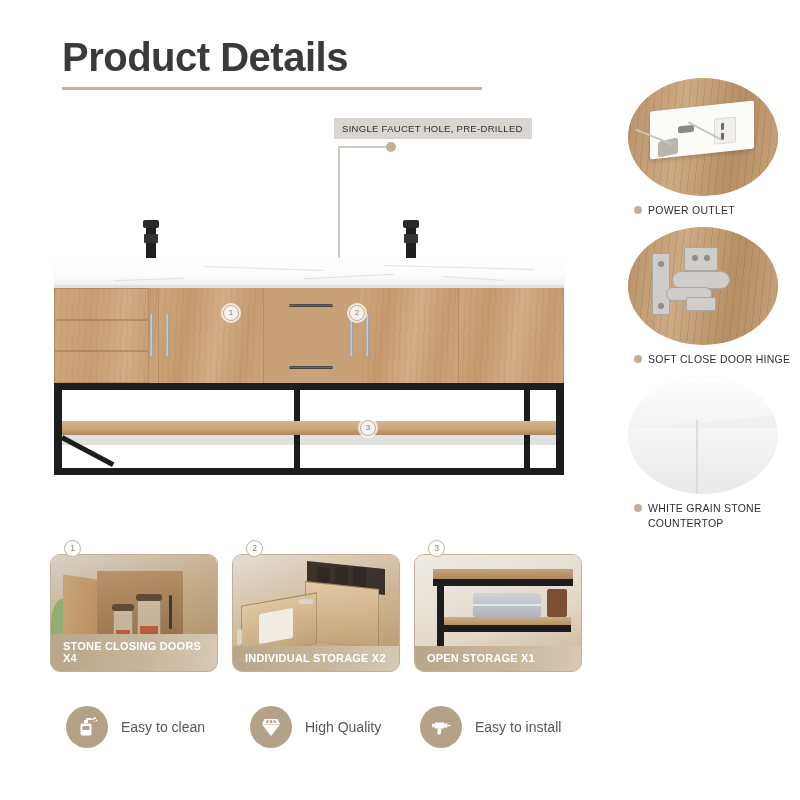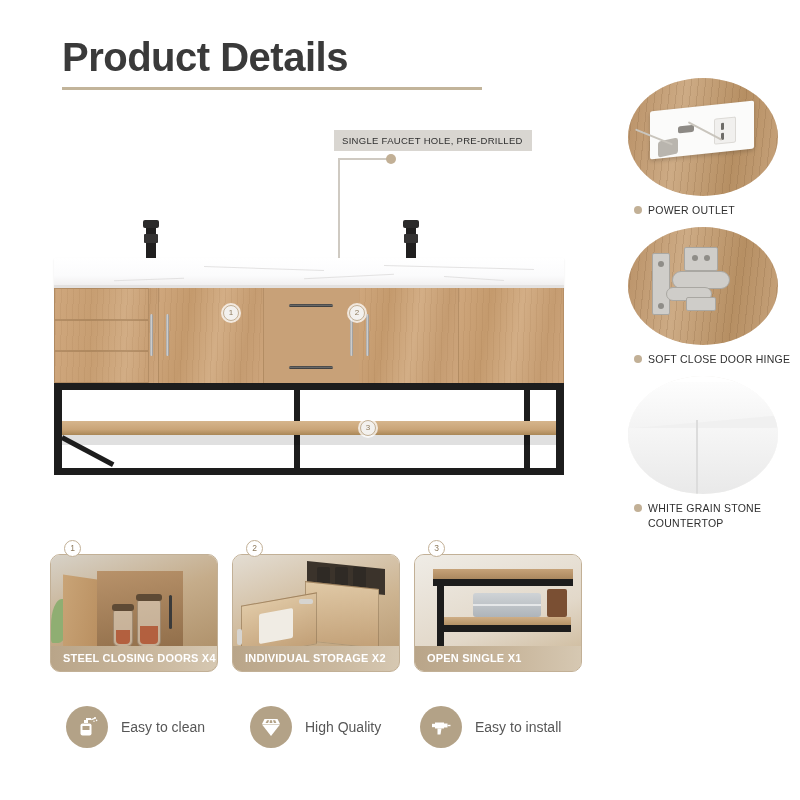--- a/index.html
+++ b/index.html
@@ -20,21 +20,21 @@
   }
   .title-rule {
     margin-top:9px; height:3px; width:420px;
     background:#c2b49a;
   }
 
   
   .stage { position:absolute; left:40px; top:110px; width:560px; height:400px; }
 
   
-  .callout { position:absolute; left:294px; top:8px;margin-top:12px; }
+  .callout { position:absolute; left:294px; top:8px; }
   .callout-label {
     background:#d9d6d1; color:#2f2f2f;
     font-size:9.5px; letter-spacing:0.3px;
     padding:5px 9px 5px 8px; white-space:nowrap;
   }
   .callout-line-h {
     position:absolute; left:4px; top:28px; width:52px; height:1.5px; background:#cfcac2;
   }
   .callout-line-v {
     position:absolute; left:4px; top:28px; width:1.5px; height:160px; background:#cfcac2;
@@ -556,21 +556,21 @@
       <div class="jar jar-1">
         <div class="jar-lid"></div>
         <div class="jar-fill"></div>
       </div>
       <div class="jar jar-2">
         <div class="jar-lid"></div>
         <div class="jar-fill"></div>
       </div>
       <div class="cab-handle"></div>
     </div>
-    <div class="card-caption">STEEL CLOSING DOORS  X4</div>
+    <div class="card-caption">STONE CLOSING DOORS  X4</div>
   </div>
 
   <div class="card-badge" style="left:198px; top:0;">2</div>
   <div class="card card-2">
     <div class="art art-2">
       <div class="db-top"></div>
       <div class="bottle bt-1"></div>
       <div class="bottle bt-2"></div>
       <div class="bottle bt-3"></div>
       <div class="drawer-box db-2"></div>
@@ -587,21 +587,21 @@
     <div class="art art-3">
       <div class="os-top"></div>
       <div class="os-shelf"></div>
       <div class="os-towels"></div>
       <div class="os-box"></div>
       <div class="os-bar ob-2"></div>
       <div class="os-bar ob-3"></div>
       <div class="os-bar ob-4"></div>
       <div class="os-bar ob-1"></div>
     </div>
-    <div class="card-caption">OPEN SINGLE   X1</div>
+    <div class="card-caption">OPEN STORAGE   X1</div>
   </div>
 </div>
 
 <div class="benefits">
 
   <div class="benefit b-1">
     <div class="benefit-icon">
       <svg width="24" height="24" viewBox="0 0 24 24" aria-hidden="true">
         <path d="M11 3h5v2h-5z" fill="#ffffff"></path>
         <path d="M9 5h4v3H9z" fill="#ffffff"></path>

